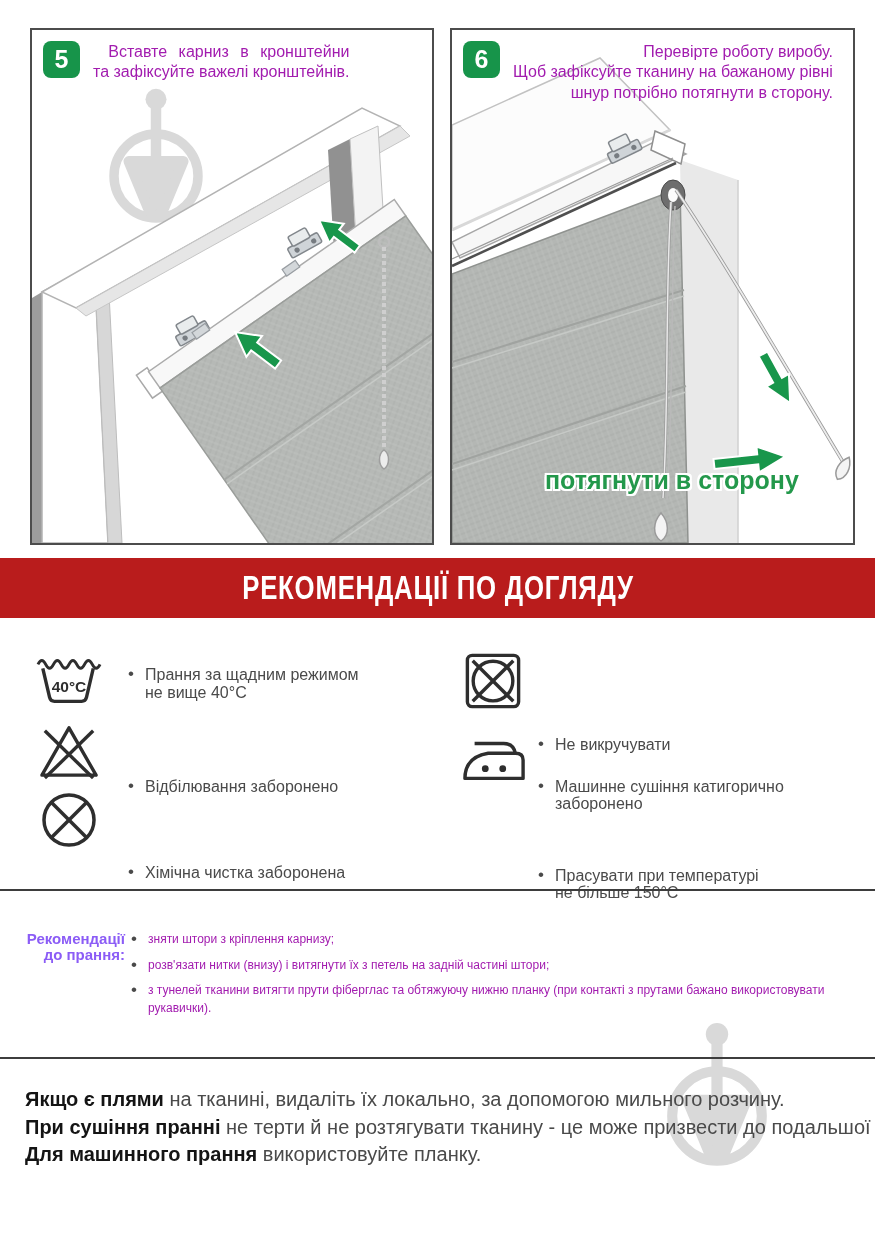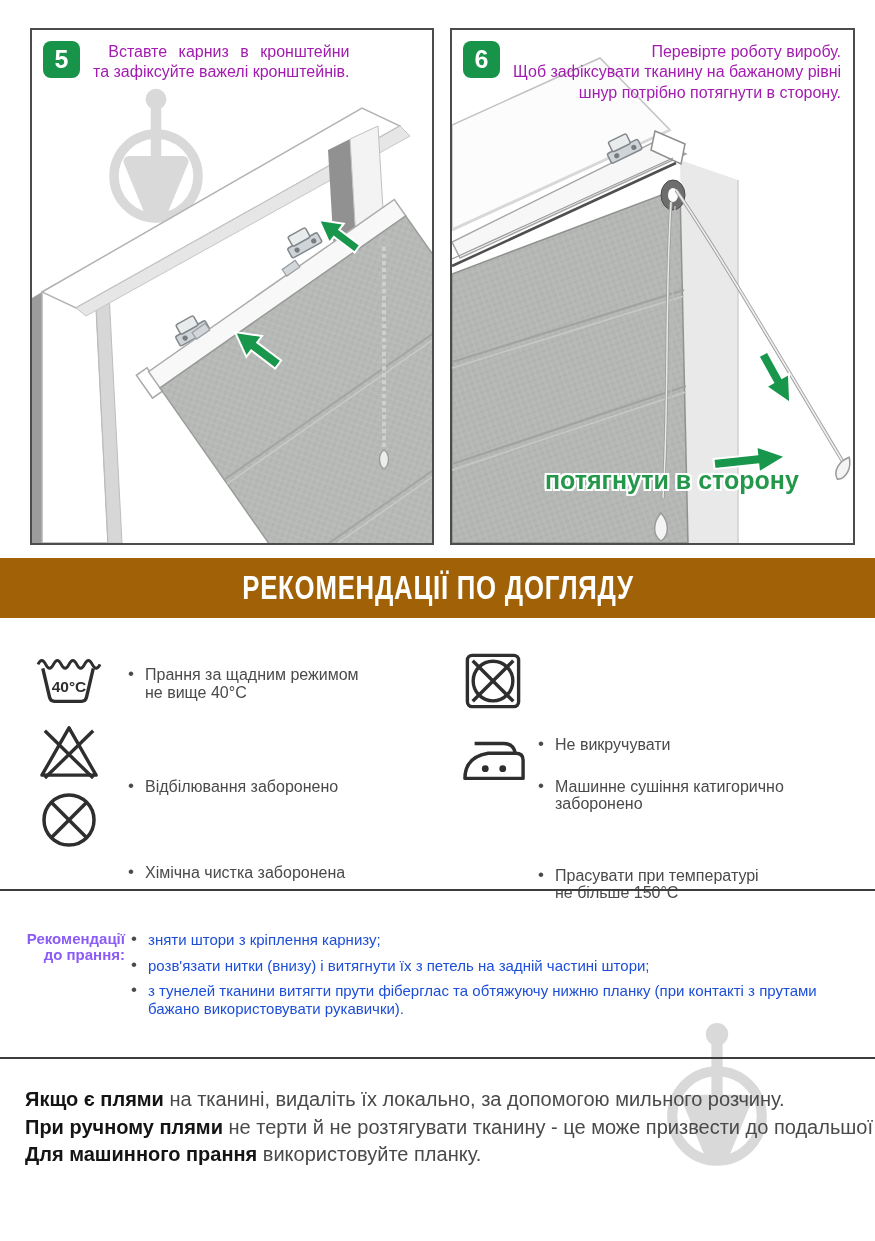--- a/index.html
+++ b/index.html
@@ -12,33 +12,33 @@
   #panel6{left:450px;width:405px;}
   .illus{position:absolute;left:0;top:0;width:100%;height:100%;}
   .step-header{position:absolute;top:11px;left:11px;right:4px;display:flex;gap:13px;align-items:flex-start;z-index:6;}
   .step-num{flex:0 0 auto;width:37px;height:37px;background:#17944a;border-radius:8px;color:#fff;
     font-size:25px;font-weight:bold;display:flex;align-items:center;justify-content:center;}
   .step-text{font-size:16px;color:#a21caf;line-height:1.27;padding-top:1px;text-align:right;}
   .step-text div{white-space:nowrap;}
   .ws{word-spacing:7px;}
   .callout{position:absolute;left:93px;top:436px;z-index:5;font-size:25px;font-weight:bold;color:#23984b;white-space:nowrap;
     text-shadow:-2px -2px 0 #fff,2px -2px 0 #fff,-2px 2px 0 #fff,2px 2px 0 #fff,0 -2px 0 #fff,0 2px 0 #fff,-2px 0 0 #fff,2px 0 0 #fff;}
-  .banner{position:absolute;left:0;top:558px;width:875px;height:60px;background:#a16207;display:flex;align-items:center;justify-content:center;}
+  .banner{position:absolute;left:0;top:558px;width:875px;height:60px;background:#b91c1c;display:flex;align-items:center;justify-content:center;}
   .banner-title{display:inline-block;color:#fff;font-size:33px;font-weight:bold;letter-spacing:1px;transform:scaleX(0.78);white-space:nowrap;}
   .care-icon{position:absolute;text-decoration:underline;}
   .care-icon svg{display:block;}
   .care-text{position:absolute;font-size:16px;line-height:17.5px;color:#4a4a4a;}
   .bullet{position:relative;padding-left:17px;}
   .bullet::before{content:"•";position:absolute;left:0;top:-1px;font-size:17px;color:#4a4a4a;}
   .rule{position:absolute;left:0;width:875px;border-top:2px solid #3d3d3d;z-index:2;}
   #rule1{top:889px;}
   #rule2{top:1057px;}
   .wash-label{position:absolute;left:18px;top:931px;width:107px;text-align:right;font-weight:bold;color:#8b5cf6;font-size:15px;line-height:16px;z-index:3;}
   .wash-bullets{position:absolute;left:131px;top:931px;width:724px;z-index:3;}
-  .wash-bullets .bullet{font-size:15px;line-height:17.5px;color:#1d4ed8;margin-bottom:8px;}
+  .wash-bullets .bullet{font-size:12px;line-height:17.5px;color:#a21caf;margin-bottom:8px;}
   .notes{position:absolute;left:25px;top:1086px;width:845px;z-index:3;}
   .note-line{font-size:20px;line-height:27.5px;white-space:nowrap;color:#4a4a4a;}
   .note-line .nb{font-weight:bold;color:#141414;}
   .wm{position:absolute;z-index:1;}
 </style>
 </head>
 <body>
 
 <div class="panel" id="panel5">
   <svg class="illus" viewBox="0 0 400 513">
@@ -177,21 +177,21 @@
     </g>
     <g transform="translate(262,434) rotate(-6)">
       <polygon points="0,-5 44,-5 44,-13 72,0 44,13 44,5 0,5" fill="#18964b" stroke="#ffffff" stroke-width="2"></polygon>
     </g>
   </svg>
   <div class="callout">потягнути в сторону</div>
   <div class="step-header">
     <div class="step-num">6</div>
     <div class="step-text">
       <div>Перевірте роботу виробу.</div>
-      <div>Щоб зафіксувати тканину на бажаному рівні</div>
+      <div>Щоб зафіксуйте тканину на бажаному рівні</div>
       <div>шнур потрібно потягнути в сторону.</div>
     </div>
   </div>
 </div>
 
 <div class="banner">
   <span class="banner-title">РЕКОМЕНДАЦІЇ ПО ДОГЛЯДУ</span>
 </div>
 
 <div class="care-icon" style="left:36px;top:651px;">
@@ -275,15 +275,15 @@
   <g transform="translate(64,100) scale(1.12)" fill="#d9d9d9">
     <circle cx="0" cy="0" r="40" fill="none" stroke="#d9d9d9" stroke-width="9"></circle>
     <circle cx="0" cy="-73" r="10"></circle>
     <rect x="-5" y="-68" width="10" height="50"></rect>
     <path d="M-26,-14 L26,-14 L7,32 Q0,44 -7,32 Z" stroke="#d9d9d9" stroke-width="10" stroke-linejoin="round"></path>
   </g>
 </svg>
 
 <div class="notes">
   <div class="note-line"><span class="nb">Якщо є плями</span><span> на тканині, видаліть їх локально, за допомогою мильного розчину.</span></div>
-  <div class="note-line"><span class="nb">При ручному плями</span><span> не терти й не розтягувати тканину - це може призвести до подальшої деформації виробу.</span></div>
+  <div class="note-line"><span class="nb">При сушіння пранні</span><span> не терти й не розтягувати тканину - це може призвести до подальшої деформації виробу.</span></div>
   <div class="note-line"><span class="nb">Для машинного прання</span><span> використовуйте планку.</span></div>
 </div>
 
 </body></html>

